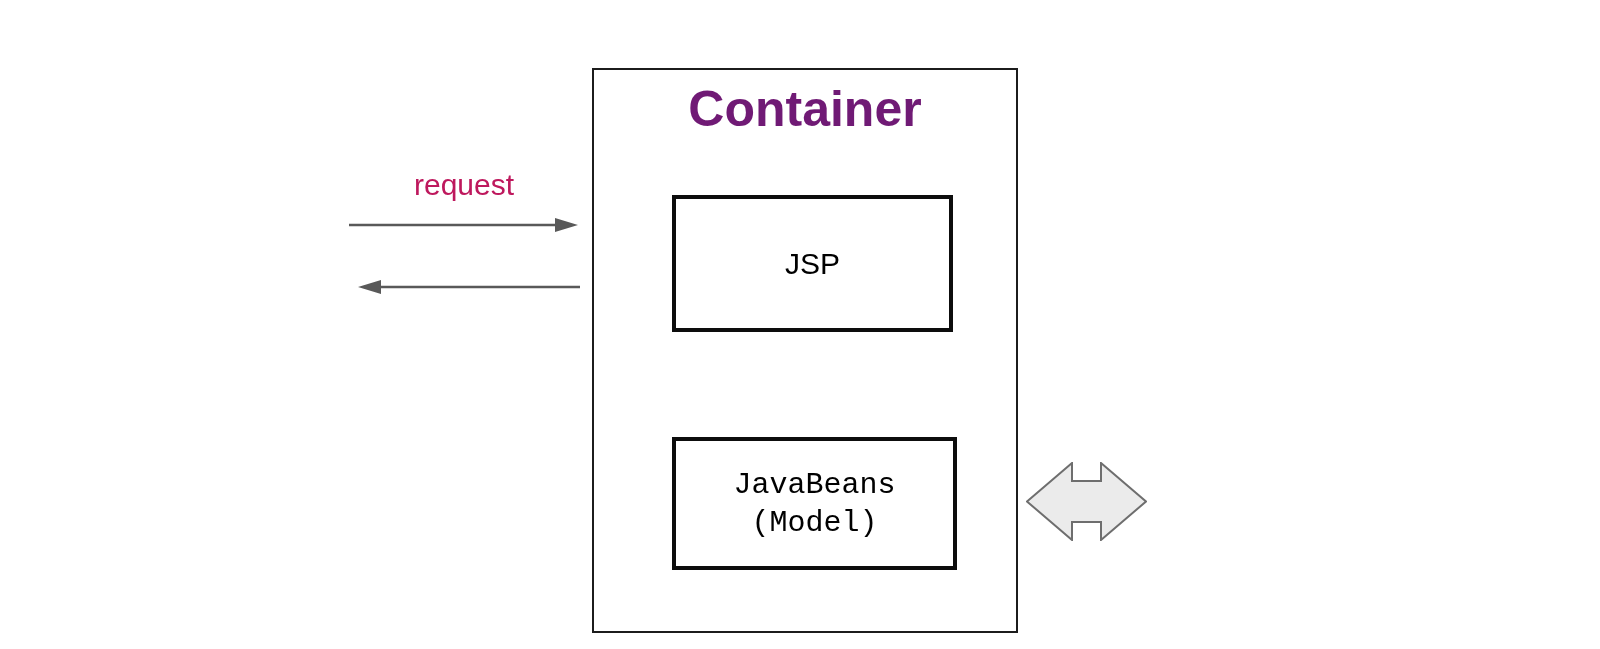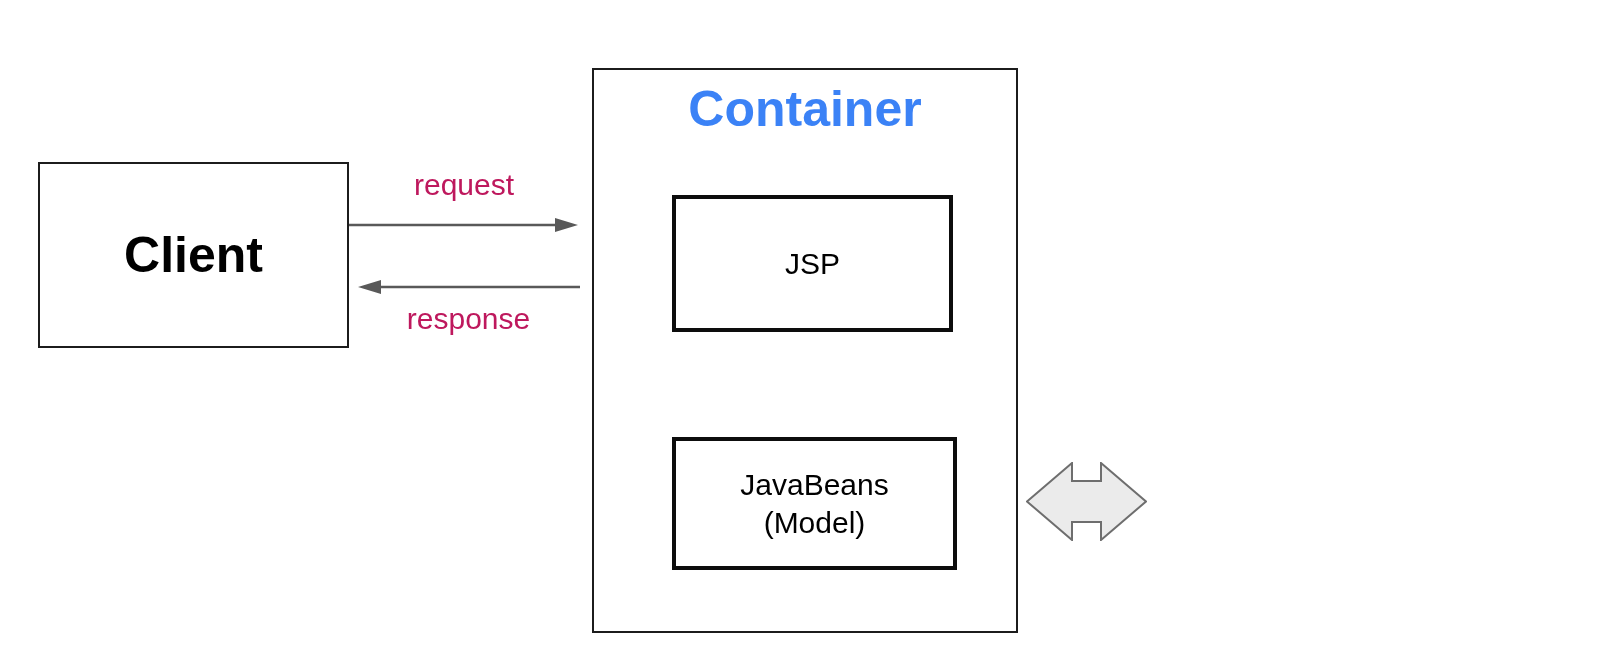--- a/index.html
+++ b/index.html
@@ -33,21 +33,21 @@
     letter-spacing: 0px;
   }
   .container-title {
     position: absolute;
     left: 0;
     right: 0;
     top: 10px;
     text-align: center;
     font-weight: bold;
     font-size: 50px;
-    color: #3b82f6;
+    color: #701a75;
   }
   .inner-label {
     font-size: 30px;
     line-height: 38px;
     color: #000000;
     font-weight: normal;
   }
   .edge-label {
     position: absolute;
     font-size: 30px;
@@ -57,49 +57,45 @@
   .arrow-svg {
     position: absolute;
     display: block;
   }
 </style>
 </head>
 <body>
 
 <div class="canvas">
 
-  <div class="node outer-border" style="left:38px; top:162px; width:311px; height:186px;">
-    <span class="title-text">Client</span>
-  </div>
 
   <div class="node outer-border" style="left:592px; top:68px; width:426px; height:565px; align-items:flex-start;">
     <div class="container-title">Container</div>
 
     <div class="node inner-border" style="left:78px; top:125px; width:281px; height:137px; flex-direction:column;">
       <div class="inner-label">JSP</div>
     </div>
 
-    <div class="node inner-border" style="left:78px; top:367px; width:285px; height:133px; flex-direction:column;">
+    <div class="node inner-border" style="left:78px; top:367px; width:285px; height:133px; flex-direction:column;font-family:Liberation Mono, monospace;">
       <div class="inner-label">JavaBeans</div>
       <div class="inner-label">(Model)</div>
     </div>
   </div>
 
 
   <div class="edge-label" style="left:349px; top:168px; width:230px;">request</div>
 
   <svg class="arrow-svg" style="left:349px; top:217px;" width="230" height="16" viewBox="0 0 230 16">
     <line x1="0" y1="8" x2="209" y2="8" stroke="#595959" stroke-width="2.5"></line>
     <polygon points="206,1 229,8 206,15" fill="#595959"></polygon>
   </svg>
 
   <svg class="arrow-svg" style="left:357px; top:279px;" width="223" height="16" viewBox="0 0 223 16">
     <line x1="21" y1="8" x2="223" y2="8" stroke="#595959" stroke-width="2.5"></line>
     <polygon points="24,1 1,8 24,15" fill="#595959"></polygon>
   </svg>
 
-  <div class="edge-label" style="left:357px; top:302px; width:223px;">response</div>
 
   <svg class="arrow-svg" style="left:1026px; top:462px;" width="121" height="79" viewBox="0 0 121 79">
     <polygon points="1,39.5 46,1 46,19 75,19 75,1 120,39.5 75,78 75,60 46,60 46,78" fill="#ebebeb" stroke="#6e6e6e" stroke-width="2" stroke-linejoin="miter"></polygon>
   </svg>
 
 </div>
 
 </body></html>

